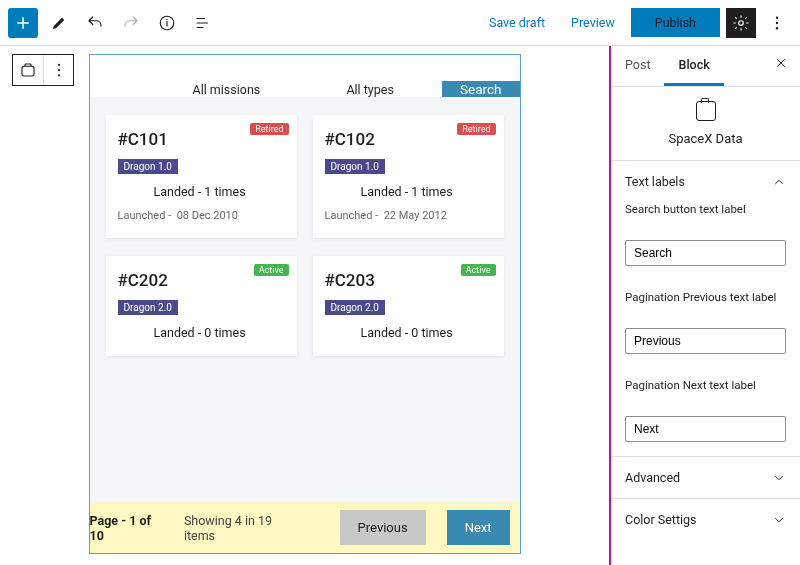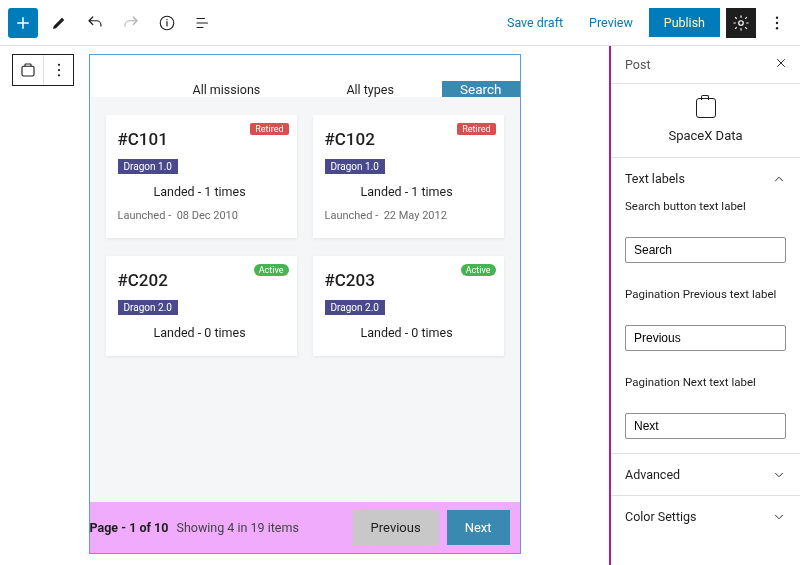--- a/index.html
+++ b/index.html
@@ -3,21 +3,21 @@
 <meta charset="utf-8">
 <style>
 * { box-sizing: border-box; margin: 0; padding: 0; }
 body { font-family: -apple-system, BlinkMacSystemFont, "Segoe UI", Roboto, sans-serif; font-size: 13px; color: #1e1e1e; background: #fff; width: 800px; height: 565px; overflow: hidden; }
 
 .topbar { height: 46px; border-bottom: 1px solid #e0e0e0; display: flex; align-items: center; padding: 0 8px; gap: 6px; }
 .topbar .btn { width: 30px; height: 30px; display: flex; align-items: center; justify-content: center; border-radius: 3px; cursor: pointer; }
 .topbar .btn.add { background: #007cba; }
 .topbar .spacer { flex: 1; }
 .topbar .link { color: #007cba; font-size: 12.5px; padding: 6px 10px; cursor: pointer; }
-.topbar .publish { background: #007cba; color: #fef9c3; font-size: 12.5px; padding: 7px 15px; cursor: pointer; }
+.topbar .publish { background: #007cba; color: #0f172a; font-size: 12.5px; padding: 7px 24px; cursor: pointer; }
 .topbar .gear { background: #1e1e1e; width: 30px; height: 30px; display: flex; align-items: center; justify-content: center; cursor: pointer; }
 .topbar .dots { width: 30px; height: 30px; display:flex; align-items:center; justify-content:center; cursor:pointer; }
 
 .main { display: flex; height: 519px; }
 .editor { flex: 1; padding: 8px 12px 4px 12px; position: relative; overflow: hidden; }
 .sidebar { width: 191px; border-left: 2px solid #a21caf; display: flex; flex-direction: column; }
 
 .block-toolbar { position: absolute; top: 8px; left: 12px; display: flex; border: 1px solid #1e1e1e; background: #fff; z-index: 5; }
 .block-toolbar .tbtn { width: 30px; height: 30px; display:flex; align-items:center; justify-content:center; cursor:pointer; }
 .block-toolbar .tbtn + .tbtn { border-left: 1px solid #e0e0e0; }
@@ -25,27 +25,27 @@
 .block-frame { margin: 0 auto; width: 432px; border: 1.5px solid #5b9dd9; background: #fff; display:flex; flex-direction:column; min-height: 500px; }
 
 .filterbar { display:flex; align-items:flex-end; height: 42px; }
 .filterbar .flabel { flex:1; display:flex; align-items:center; justify-content:center; font-size:12.5px; color:#1e1e1e; cursor:pointer; }
 .search-btn { background:#3a89b0; color:#fff; display:flex; align-items:center; justify-content:center; padding:0 18px; font-size:13.5px; cursor:pointer; }
 
 .grid { flex:1; padding: 18px 16px; background:#f5f6f7; display:grid; grid-template-columns:1fr 1fr; gap:18px 16px; align-content:start; }
 .card { background:#fff; box-shadow:0 1px 3px rgba(0,0,0,.08); padding:14px 12px 16px; position:relative; display:flex; flex-direction:column; gap:10px; }
 .status-tag { position:absolute; top:8px; right:8px; font-size:9px; color:#fff; padding:1px 5px; border-radius:2px; }
 .status-tag.retired { background:#d94f4f; }
-.status-tag.active { background:#46b450;border-radius:6px; }
+.status-tag.active { background:#46b450; }
 .card h3 { font-size:17px; font-weight:500; color:#1e1e1e; }
 .type-tag { background:#4a4a8a; color:#fff; font-size:10px; padding:2px 6px; align-self:flex-start; }
 .landed { font-size:12.5px; color:#1e1e1e;padding-left:36px; }
 .launched { font-size:11px; color:#6c6c6c; }
 
-.pager { display:flex; align-items:center; padding: 8px 10px 8px 0; gap:8px; background:#f0abfc; }
+.pager { display:flex; align-items:center; padding: 8px 10px 8px 0; gap:21px; background:#fef9c3; }
 .pager .info { font-size:12.5px; }
 .pager .info b { font-weight:700; }
 .pager .spacer { flex:1; }
 .pager .pbtn { padding:10px 18px; font-size:13px; cursor:pointer; }
 .pager .prev { background:#c8c8c8; color:#1e1e1e; }
 .pager .next { background:#3a89b0; color:#fff; }
 
 .tabs { display:flex; border-bottom:1px solid #e0e0e0; }
 .tabs .tab { padding:11px 14px 11px; font-size:12.5px; cursor:pointer; color:#555; }
 .tabs .tab.active { color:#1e1e1e; border-bottom:3px solid #007cba; font-weight:500; }
@@ -179,20 +179,21 @@
         <div class="spacer"></div>
         <div class="pbtn prev">Previous</div>
         <div class="pbtn next">Next</div>
       </div>
     </div>
   </div>
 
   <div class="sidebar">
     <div class="tabs">
       <div class="tab">Post</div>
+      <div class="tab active">Block</div>
       <div class="close">
         <svg width="14" height="14" viewBox="0 0 24 24">
             <path d="M6 6l12 12M18 6L6 18" stroke="#1e1e1e" stroke-width="1.6" stroke-linecap="round"></path>
           </svg>
       </div>
     </div>
 
     <div class="blockhead">
       <div class="bicon"></div>
       <div>SpaceX Data</div>

